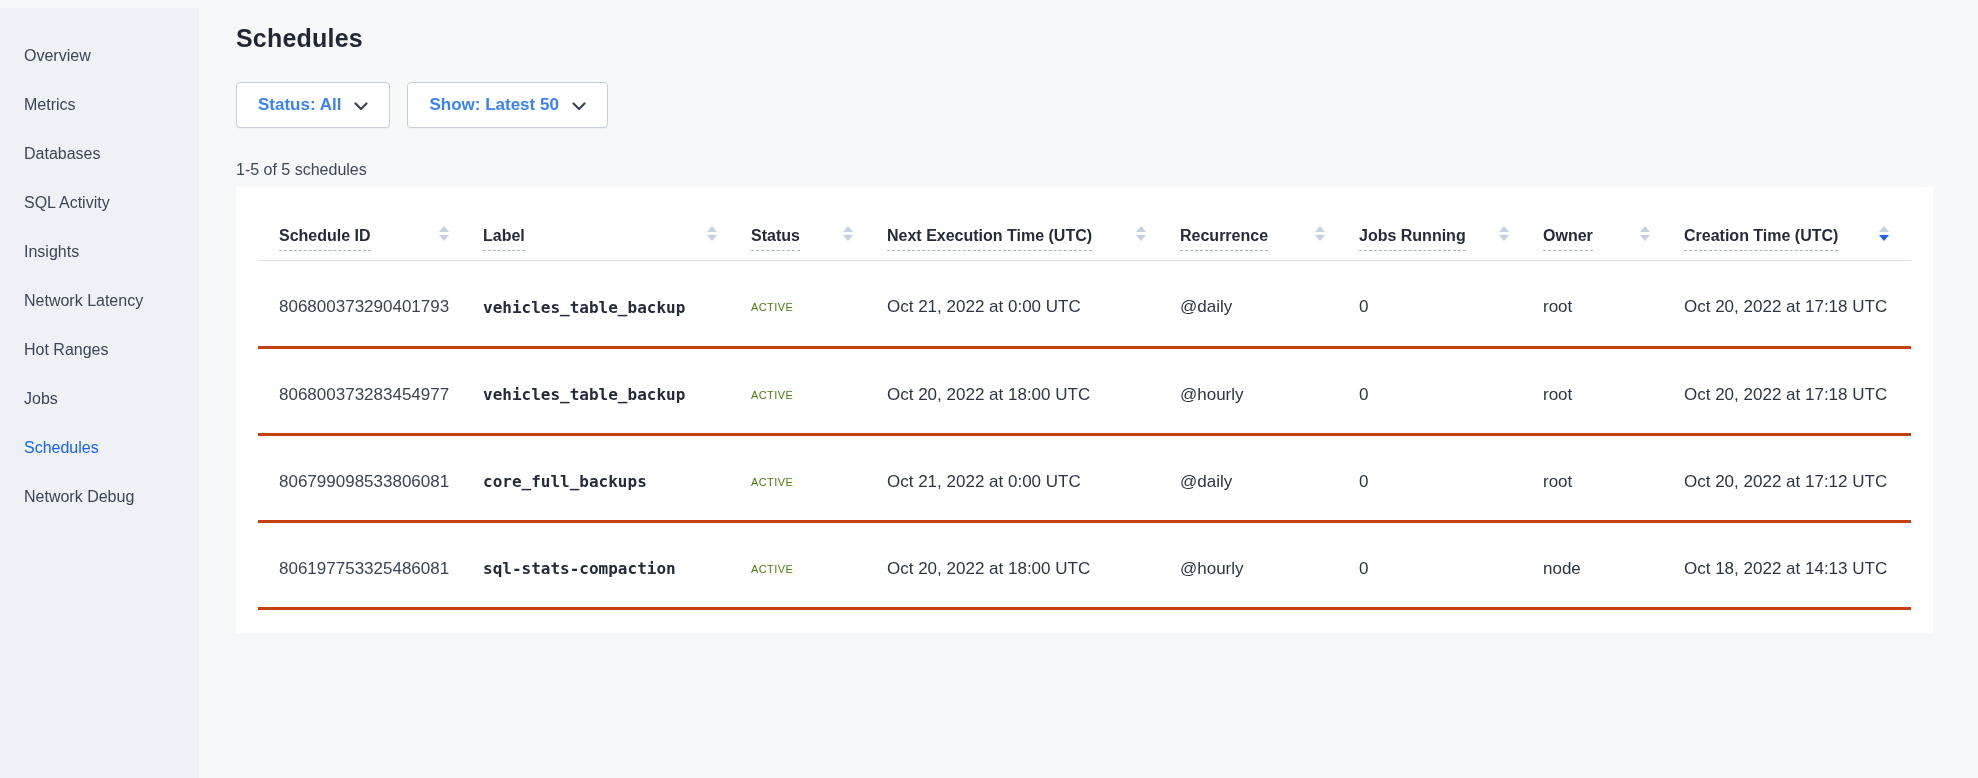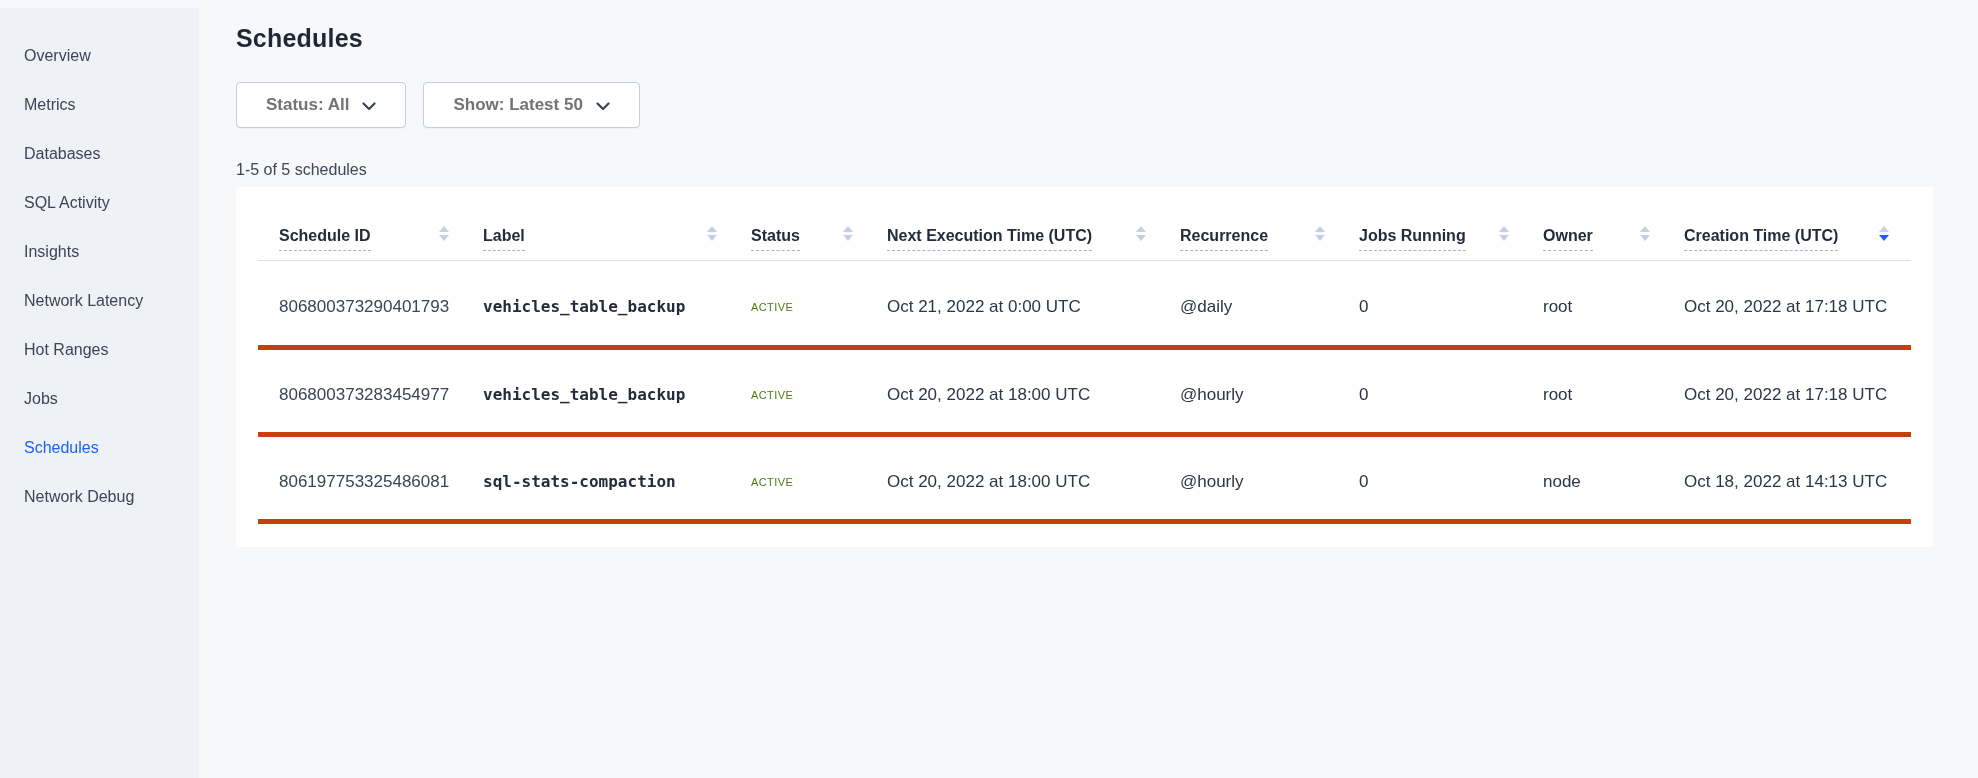--- a/index.html
+++ b/index.html
@@ -39,26 +39,26 @@
   .page-title {
     margin:0;
     font-size:25px;
     font-weight:700;
     color:#1f2636;
     letter-spacing:.2px;
   }
   .filters { display:flex; gap:17px; margin-top:29px; }
   .filter-btn {
     display:inline-flex; align-items:center; gap:13px;
-    height:46px; padding:0 29px;
+    height:46px; padding:0 21px;
     background:#ffffff;
     border:1px solid #c6cdd8;
     border-radius:4px;
     font-family:"Liberation Sans", sans-serif;
-    font-size:17px; font-weight:700; color:#737373;
+    font-size:17px; font-weight:700; color:#3b82f6;
     cursor:pointer;
     box-shadow:0 1px 1px rgba(0,0,0,.03);
   }
   .chev { display:inline-block; margin-top:2px; }
 
   .count {
     margin-top:33px;
     font-size:16px;
     color:#3c4758;
   }
@@ -99,21 +99,21 @@
   .tri-down {
     width:0; height:0;
     border-left:5px solid transparent; border-right:5px solid transparent;
     border-top:6px solid #c7cfe2;
   }
   .tri-down.active { border-top-color:#1b62f2; }
 
   tbody td {
     height:87px;
     vertical-align:middle;
-    border-bottom:5px solid #c2410c;
+    border-bottom:3px solid #c2410c;
     padding:8px 10px 0 0;
     font-size:17px;
     color:#2c3546;
     white-space:nowrap;
   }
   tbody td:first-child { padding-left:21px; }
   .cell-schedule_id { color:#394455; }
   .cell-label {
     font-family:"DejaVu Sans Mono", monospace;
     font-weight:600;
@@ -267,20 +267,30 @@
             <td class="cell-schedule_id">806800373283454977</td>
             <td class="cell-label">vehicles_table_backup</td>
             <td class="cell-status">ACTIVE</td>
             <td class="cell-next_execution_time">Oct 20, 2022 at 18:00 UTC</td>
             <td class="cell-recurrence">@hourly</td>
             <td class="cell-jobs_running">0</td>
             <td class="cell-owner">root</td>
             <td class="cell-creation_time">Oct 20, 2022 at 17:18 UTC</td>
           </tr>
           <tr>
+            <td class="cell-schedule_id">806799098533806081</td>
+            <td class="cell-label">core_full_backups</td>
+            <td class="cell-status">ACTIVE</td>
+            <td class="cell-next_execution_time">Oct 21, 2022 at 0:00 UTC</td>
+            <td class="cell-recurrence">@daily</td>
+            <td class="cell-jobs_running">0</td>
+            <td class="cell-owner">root</td>
+            <td class="cell-creation_time">Oct 20, 2022 at 17:12 UTC</td>
+          </tr>
+          <tr>
             <td class="cell-schedule_id">806197753325486081</td>
             <td class="cell-label">sql-stats-compaction</td>
             <td class="cell-status">ACTIVE</td>
             <td class="cell-next_execution_time">Oct 20, 2022 at 18:00 UTC</td>
             <td class="cell-recurrence">@hourly</td>
             <td class="cell-jobs_running">0</td>
             <td class="cell-owner">node</td>
             <td class="cell-creation_time">Oct 18, 2022 at 14:13 UTC</td>
           </tr>
         </tbody>

